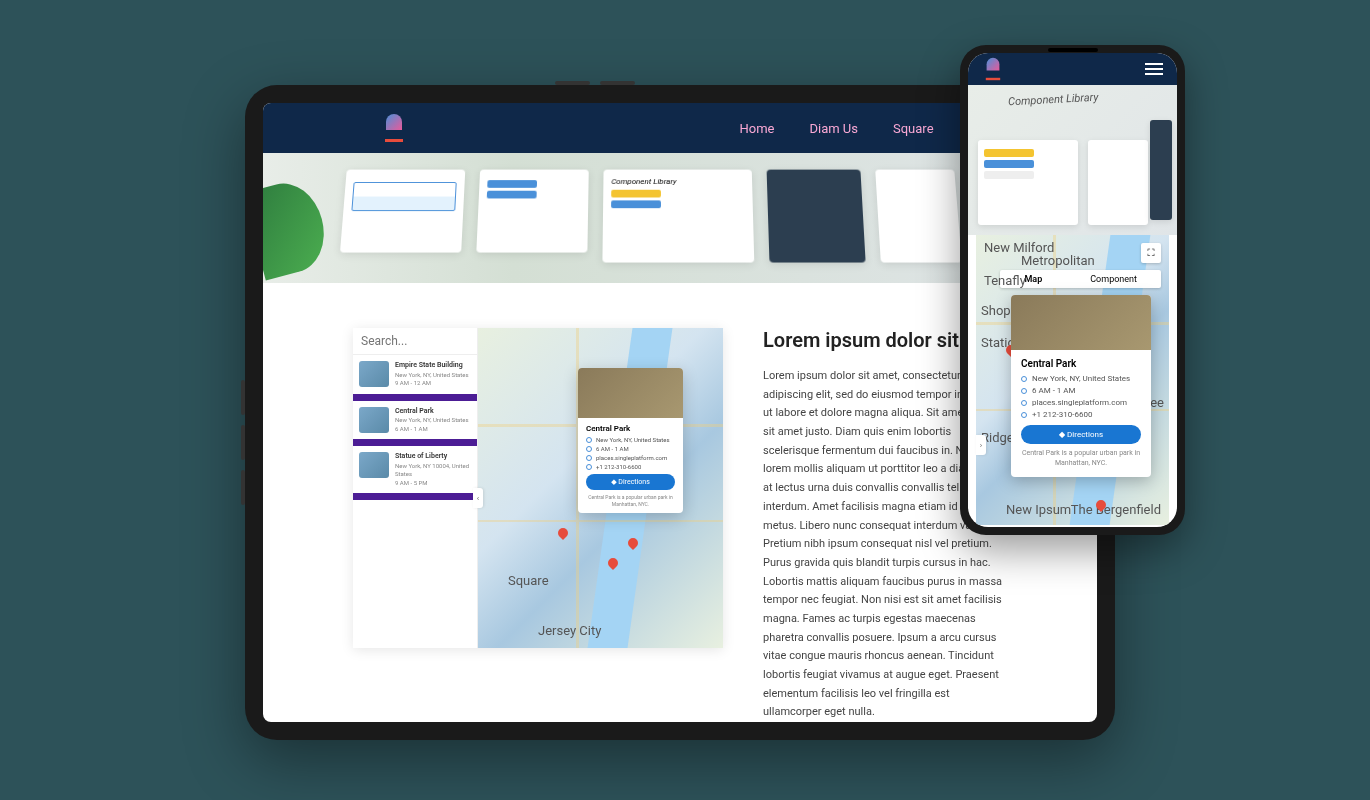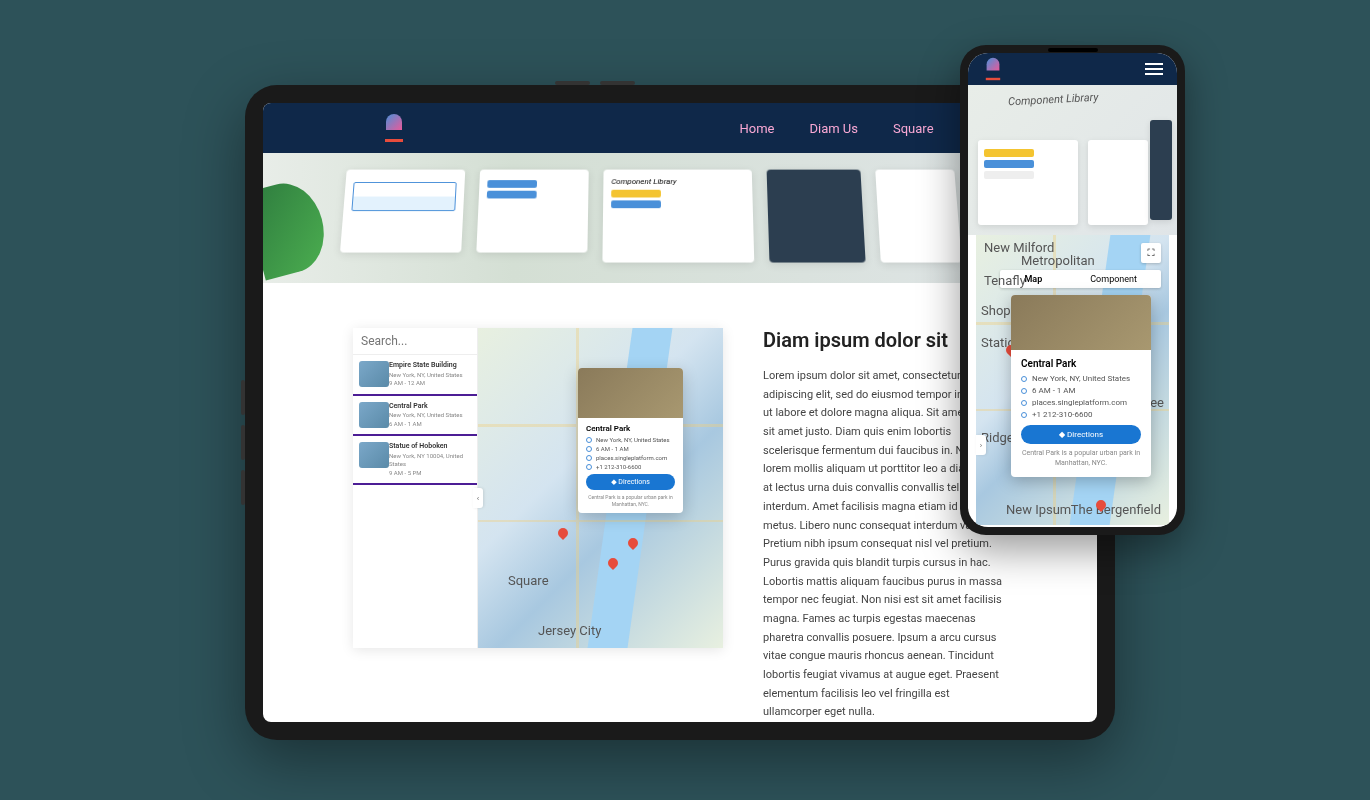--- a/index.html
+++ b/index.html
@@ -30,21 +30,21 @@
 .chart-line{width:100%;height:30px;border:1px solid #4a90d9;border-radius:2px;margin-top:5px;background:linear-gradient(180deg,transparent 50%,#e3f2fd 50%)}
 .mini-btn{width:50px;height:8px;border-radius:2px;margin:3px 0}
 .yellow{background:#f4c430}
 .blue{background:#4a90d9}
 .content{padding:45px 90px;display:flex;gap:40px}
 .map-widget{width:370px;height:320px;background:#fff;box-shadow:0 2px 12px rgba(0,0,0,0.1);display:flex}
 .sidebar{width:125px;border-right:1px solid #eee;overflow:hidden}
 .search{padding:6px 8px;display:flex;align-items:center;border-bottom:1px solid #eee}
 .search input{border:none;font-size:12px;flex:1;outline:none}
 .search-icons{display:flex;gap:4px;color:#999;font-size:9px}
-.list-item{display:flex;padding:6px;border-bottom:2px solid #4c1d95;cursor:pointer}
+.list-item{display:flex;padding:6px;gap:6px;border-bottom:7px solid #4c1d95;cursor:pointer}
 .thumb{width:30px;height:26px;background:linear-gradient(135deg,#7ba8c9,#5a8aa8);border-radius:3px;flex-shrink:0}
 .item-text{font-size:7px;line-height:1.4}
 .item-title{font-weight:600;color:#333}
 .item-sub{color:#888;font-size:6px}
 .map-area{flex:1;position:relative;background:linear-gradient(135deg,#e8f0e0 0%,#d4e4f0 40%,#a8c8e0 60%,#e8f0e0 100%)}
 .map-roads{position:absolute;inset:0;opacity:0.4}
 .road{position:absolute;background:#f0d080}
 .r1{width:100%;height:3px;top:30%}
 .r2{width:100%;height:2px;top:60%}
 .r3{width:3px;height:100%;left:40%}
@@ -146,21 +146,21 @@
             <div class="thumb"></div>
             <div class="item-text">
               <div class="item-title">Central Park</div>
               <div class="item-sub">New York, NY, United States</div>
               <div class="item-sub">6 AM - 1 AM</div>
             </div>
           </div>
           <div class="list-item">
             <div class="thumb"></div>
             <div class="item-text">
-              <div class="item-title">Statue of Hoboken</div>
+              <div class="item-title">Statue of Liberty</div>
               <div class="item-sub">New York, NY 10004, United States</div>
               <div class="item-sub">9 AM - 5 PM</div>
             </div>
           </div>
         </div>
         <div class="map-area">
           <div class="water"></div>
           <div class="map-roads">
               <div class="road r1"></div>
               <div class="road r2"></div>
@@ -192,21 +192,21 @@
                   <span class="icon-dot"></span>
                   <span>+1 212-310-6600</span>
                 </div>
               <div class="dir-btn">◆ <span>Directions</span></div>
               <div class="popup-desc">Central Park is a popular urban park in Manhattan, NYC.</div>
             </div>
           </div>
         </div>
       </div>
       <div class="text-col">
-        <h2 class="heading">Diam ipsum dolor sit</h2>
+        <h2 class="heading">Lorem ipsum dolor sit</h2>
         <p class="para">Lorem ipsum dolor sit amet, consectetur adipiscing elit, sed do eiusmod tempor incididunt ut labore et dolore magna aliqua. Sit amet dictum sit amet justo. Diam quis enim lobortis scelerisque fermentum dui faucibus in. Nisi porta lorem mollis aliquam ut porttitor leo a diam. Nam at lectus urna duis convallis convallis tellus id interdum. Amet facilisis magna etiam id cursus metus. Libero nunc consequat interdum varius. Pretium nibh ipsum consequat nisl vel pretium. Purus gravida quis blandit turpis cursus in hac. Lobortis mattis aliquam faucibus purus in massa tempor nec feugiat. Non nisi est sit amet facilisis magna. Fames ac turpis egestas maecenas pharetra convallis posuere. Ipsum a arcu cursus vitae congue mauris rhoncus aenean. Tincidunt lobortis feugiat vivamus at augue eget. Praesent elementum facilisis leo vel fringilla est ullamcorper eget nulla.</p>
       </div>
     </div>
   </div>
 </div>
 
 <div class="phone">
   <div class="phone-notch"></div>
   <div class="phone-screen">
     <div class="phone-nav">

